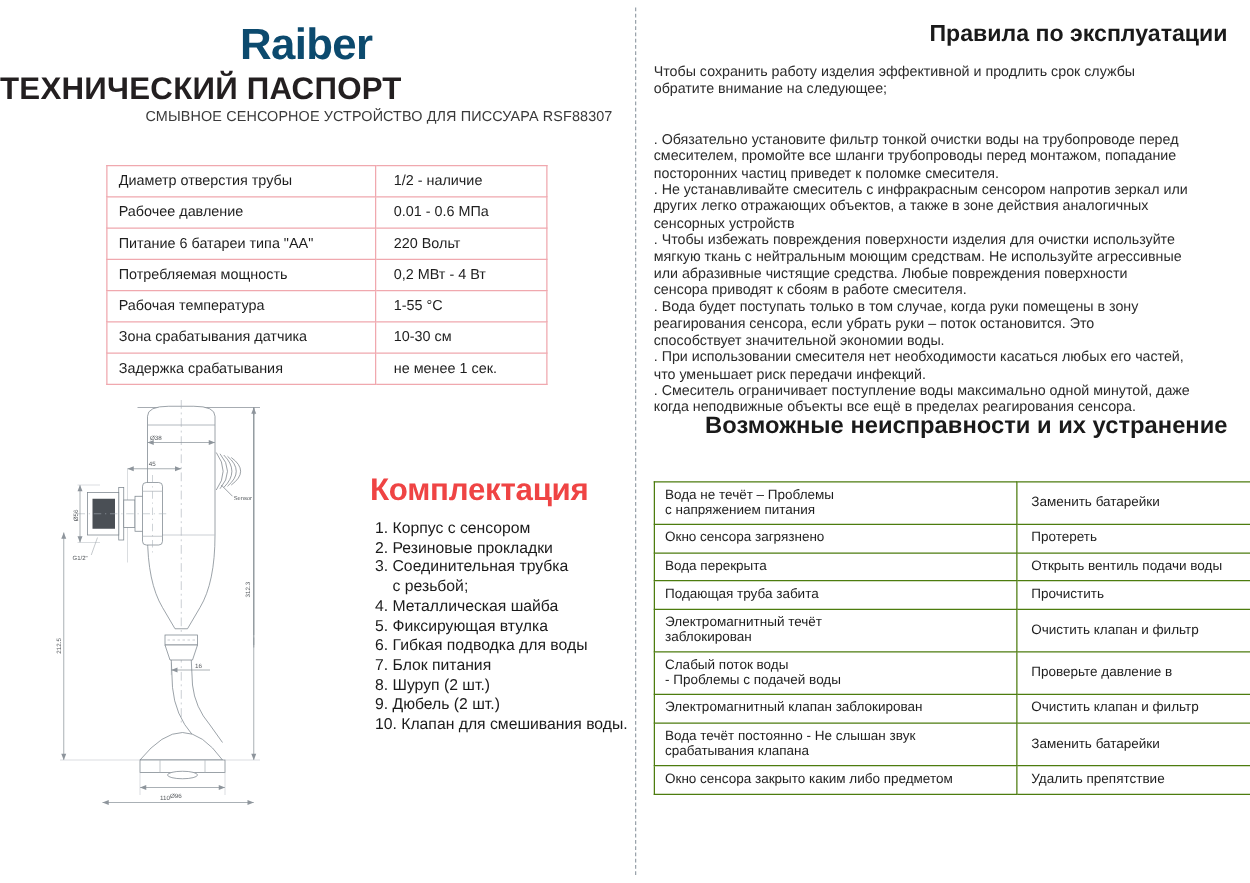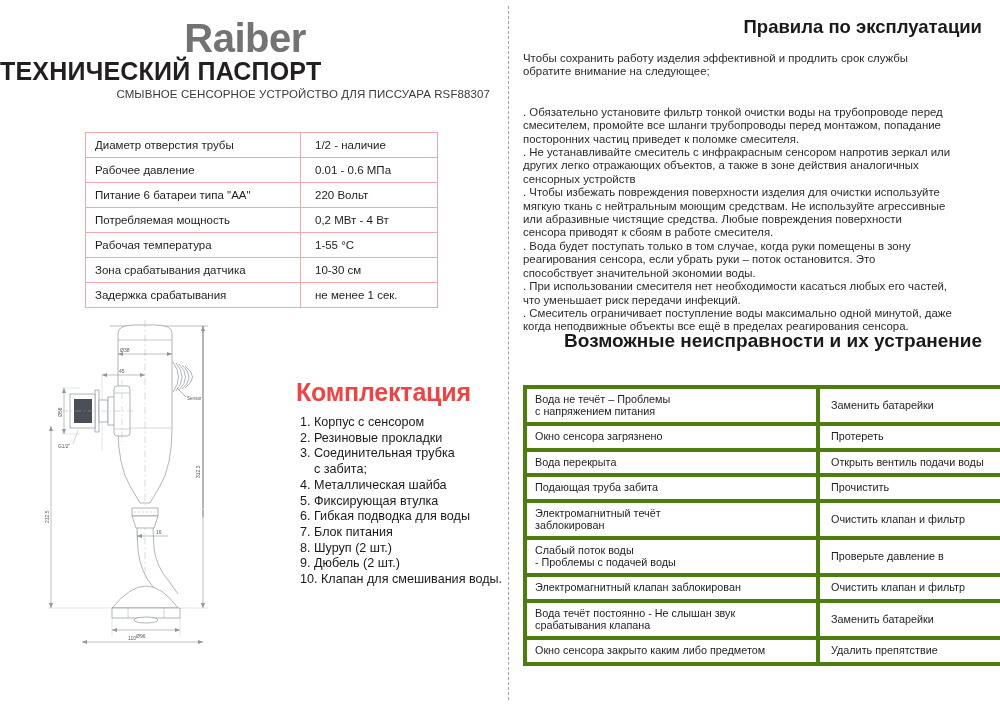--- a/index.html
+++ b/index.html
@@ -36,24 +36,24 @@
     left: 0;
     top: 0;
     width: 508px;
     height: 706px;
   }
   .brand {
     position: absolute;
     left: 0; top: 18px;
     width: 490px;
     text-align: center;
-    font-size: 40px;
+    font-size: 35px;
     font-weight: bold;
     letter-spacing: -0.5px;
-    color: #737373;
+    color: #0c4a6e;
     line-height: 1;
   }
   .doc-title {
     position: absolute;
     left: 0; top: 58px;
     width: 490px;
     font-size: 25px;
     font-weight: bold;
     letter-spacing: 0.2px;
     color: #231f20;
@@ -162,21 +162,21 @@
   
   .fault-table {
     position: absolute;
     left: 15px;
     top: 385px;
     width: 463px;
     border-collapse: collapse;
     table-layout: fixed;
   }
   .fault-table td {
-    border: 4px solid #4d7c0f;
+    border: 1px solid #4d7c0f;
     font-size: 10.8px;
     line-height: 11.6px;
     color: #1e1e1e;
     padding: 5px 0 5px 8px;
     vertical-align: middle;
   }
   .fault-table td.f-problem { width: 281px; }
   .fault-table td.f-fix { width: 182px; padding-left: 11px; }
   .fault-table td span { display: block; white-space: nowrap; }
 </style>
@@ -333,21 +333,21 @@
           <text x="9" y="205" font-size="5" fill="#55595d" stroke="none" transform="rotate(-90 9 205)">212.5</text>
 
         </g>
       </svg>
     </div>
 
     <div class="kit-title">Комплектация</div>
     <ul class="kit-list" id="kit-list">
         <li><span>1. Корпус  с сенсором</span></li>
         <li><span>2. Резиновые прокладки</span></li>
-        <li><span>3. Соединительная трубка</span><span class="kit-cont">с забита;</span></li>
+        <li><span>3. Соединительная трубка</span><span class="kit-cont">с резьбой;</span></li>
         <li><span>4. Металлическая шайба</span></li>
         <li><span>5. Фиксирующая втулка</span></li>
         <li><span>6. Гибкая подводка для воды</span></li>
         <li><span>7. Блок питания</span></li>
         <li><span>8. Шуруп  (2 шт.)</span></li>
         <li><span>9. Дюбель (2 шт.)</span></li>
         <li><span>10. Клапан для смешивания  воды.</span></li>
       </ul>
 
   </div>

